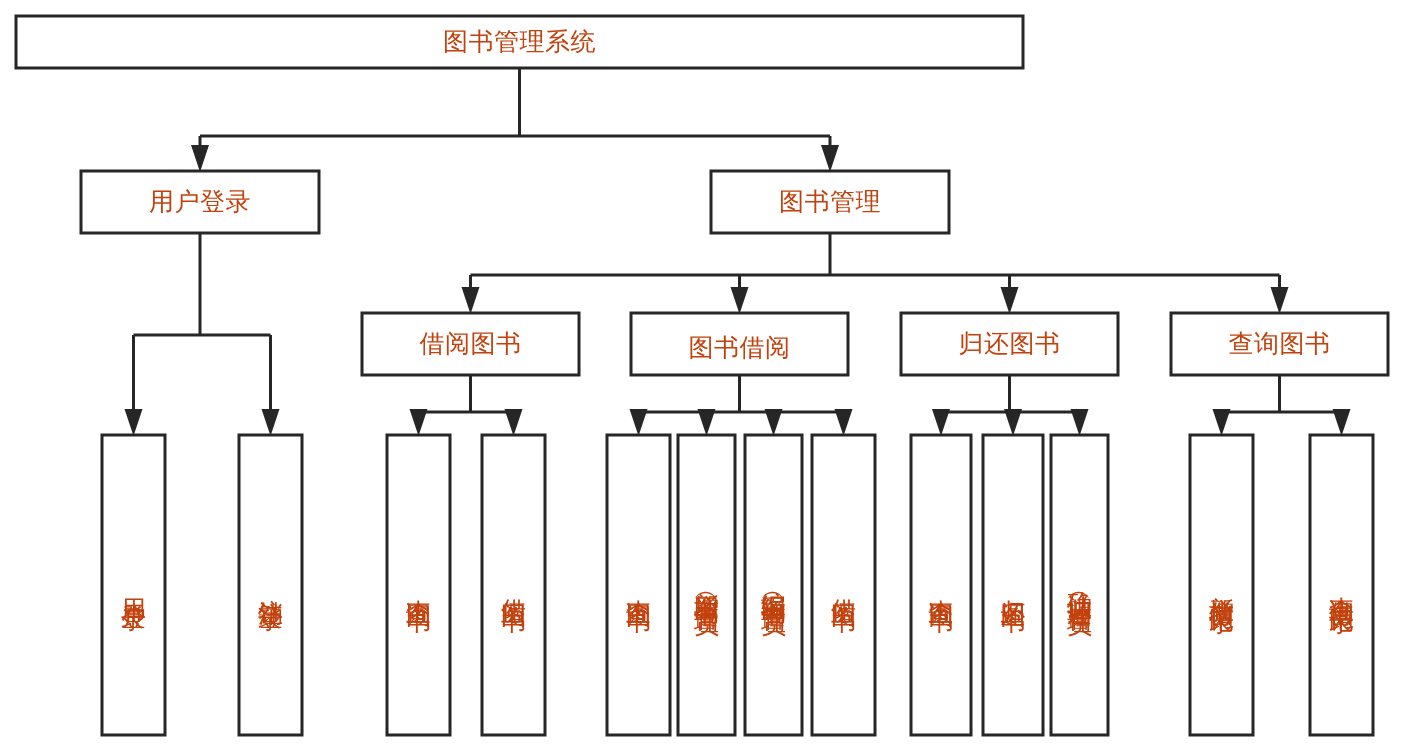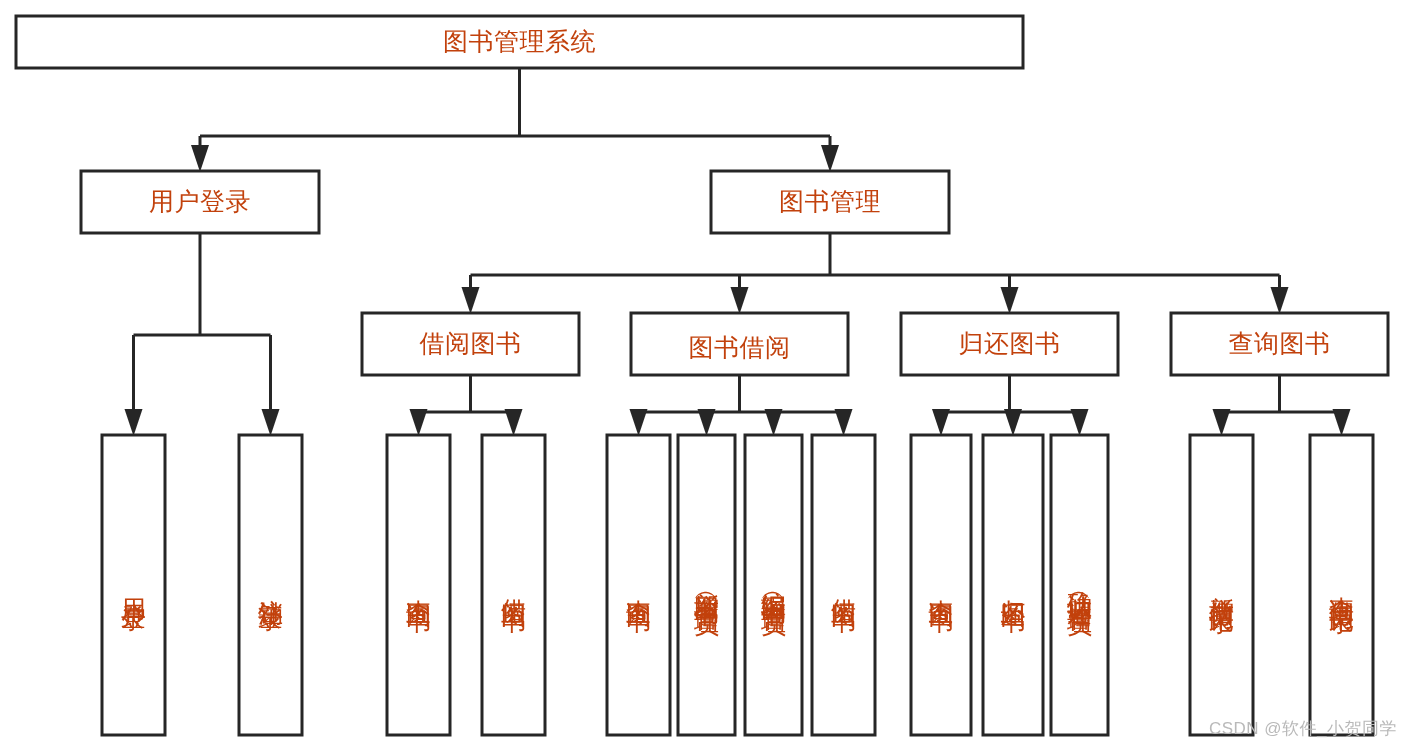--- a/index.html
+++ b/index.html
@@ -197,14 +197,13 @@
       <div class="hit-area" style="left: 911px; top: 435px; width: 60px; height: 300px;"></div>
       <div class="node-label vert" style="left: 983px; top: 435px; width: 60px; height: 300px;">归还图书</div>
       <div class="hit-area" style="left: 983px; top: 435px; width: 60px; height: 300px;"></div>
       <div class="node-label vert" style="left: 1051px; top: 435px; width: 57px; height: 300px;">确认归还（管理员）</div>
       <div class="hit-area" style="left: 1051px; top: 435px; width: 57px; height: 300px;"></div>
       <div class="node-label vert" style="left: 1190px; top: 435px; width: 63px; height: 300px;">新增借阅记录</div>
       <div class="hit-area" style="left: 1190px; top: 435px; width: 63px; height: 300px;"></div>
       <div class="node-label vert" style="left: 1310px; top: 435px; width: 63px; height: 300px;">查询借阅记录</div>
       <div class="hit-area" style="left: 1310px; top: 435px; width: 63px; height: 300px;"></div>
     </div>
-  <div id="watermark">CSDN @软件_小贺同学</div>
 </div>
 
 </body></html>

